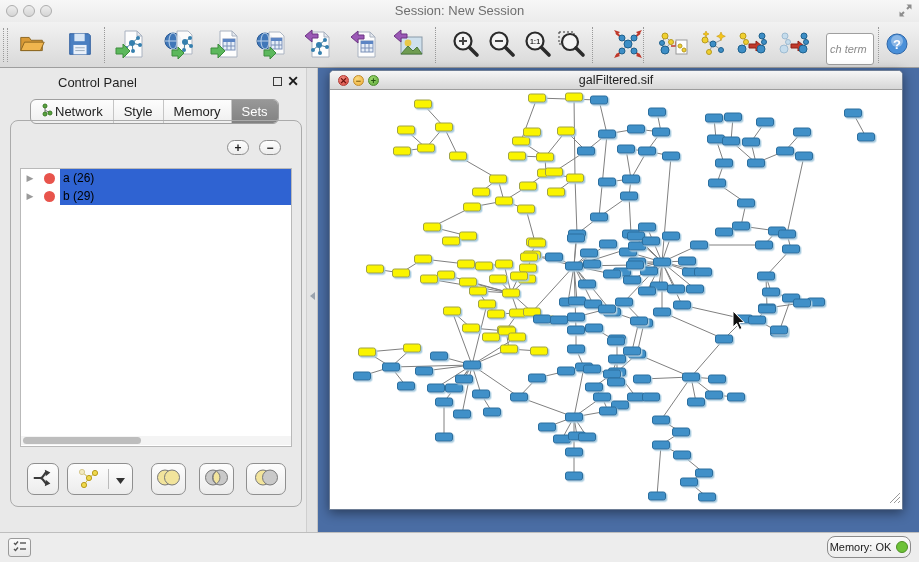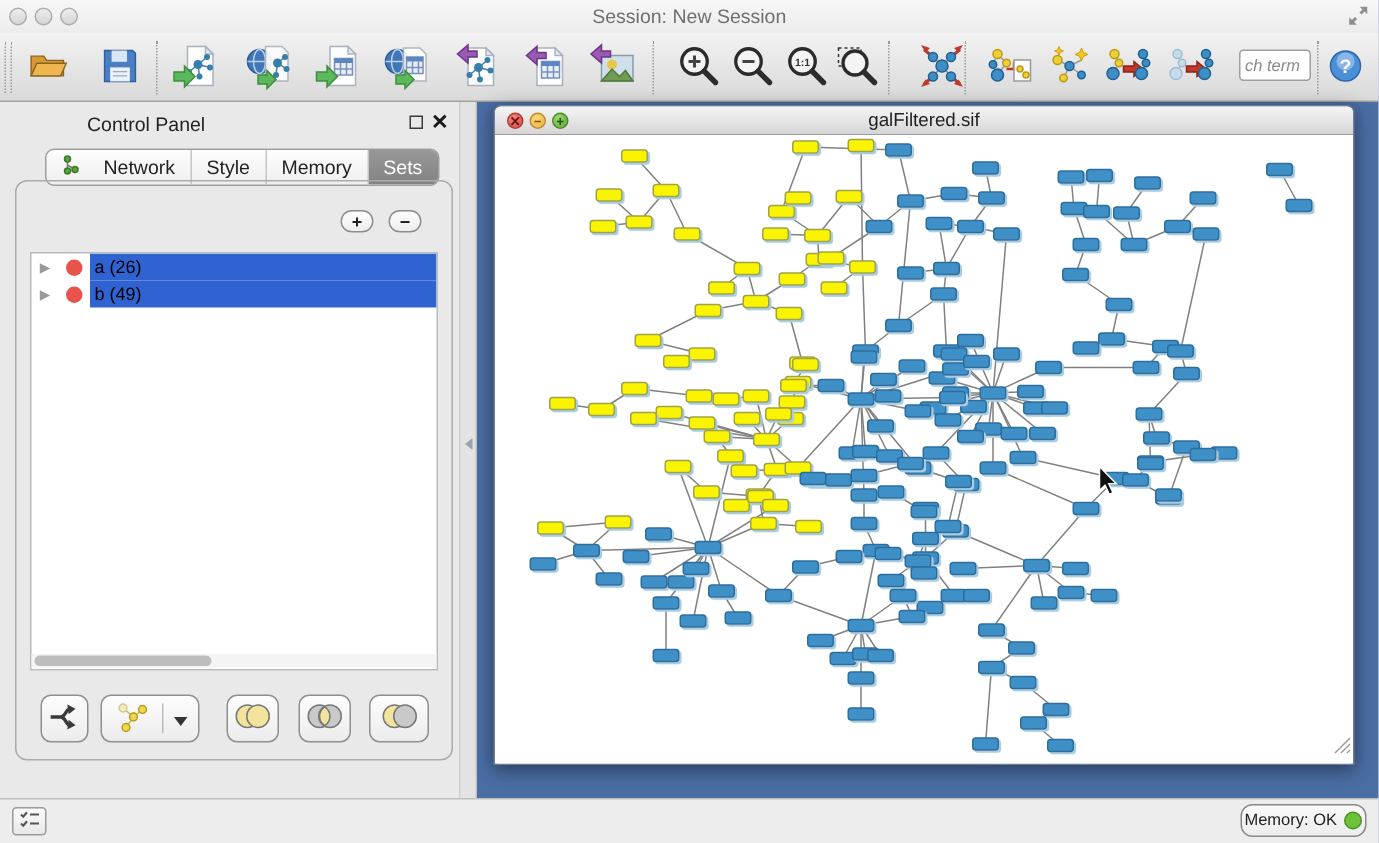--- a/index.html
+++ b/index.html
@@ -17,34 +17,34 @@
   .fs-icon { position:absolute; right:6px; top:3px; }
 
   
   .toolbar { left:0; top:22px; width:919px; height:46px;
     background:linear-gradient(#F2F2F2,#D9D9D9); border-bottom:1px solid #9E9E9E; }
   .tb-handle { position:absolute; left:3px; top:6px; width:5px; height:34px;
     border-left:1px dotted #9a9a9a; border-right:1px dotted #9a9a9a; }
   .tb-sep { position:absolute; top:5px; width:1px; height:36px; border-left:1px dotted #999; }
   .tbtn { position:absolute; top:5px; width:34px; height:36px; background:transparent;
     border:none; cursor:default; display:flex; align-items:center; justify-content:center; }
-  .search-box { position:absolute; left:826px; top:11px; width:48px; height:21px;
+  .search-box { position:absolute; left:826px; top:11px; width:48px; height:32px;
     border:1px solid #9f9f9f; border-radius:3px; font-style:italic; font-size:11px;
     color:#8a8a8a; padding:0 3px; background:#fff; }
 
   
   .cpanel { left:0; top:68px; width:306px; height:464px; background:#E9E9E9; }
   .cp-title { position:absolute; left:10px; top:7px; font-size:13px; color:#1f1f1f;margin-left:48px; }
   .cp-float { position:absolute; right:24px; top:9px; width:9px; height:9px;
     border:1.5px solid #3a3a3a; }
   .cp-close { position:absolute; right:7px; top:5px; font-size:14px; font-weight:bold; color:#1a1a1a; }
   .tabs { position:absolute; left:30px; top:31px; height:25px; display:flex;
     border:1px solid #9f9f9f; border-radius:6px; overflow:hidden;
     background:linear-gradient(#FDFDFD,#EFEFEF); }
-  .tab { display:flex; align-items:center; justify-content:center; gap:16px;
+  .tab { display:flex; align-items:center; justify-content:center; gap:2px;
     font-size:13px; color:#222; border-right:1px solid #C5C5C5; padding:0 10px; }
   .tab:last-child { border-right:none; }
   .tab.selected { background:linear-gradient(#989898,#828282); color:#fff; }
   .groupbox { position:absolute; left:10px; top:52px; width:292px; height:387px;
     border:1px solid #ABABAB; border-radius:8px; }
   .mini-btn { position:absolute; width:22px; height:15px; border:1px solid #8E8E8E;
     border-radius:8px; background:linear-gradient(#FEFEFE,#EDEDED); font-size:12px;
     font-weight:bold; color:#222; line-height:12px; text-align:center; }
   .setlist { position:absolute; left:20px; top:100px; width:272px; height:279px;
     background:#fff; border:1px solid #B9B9B9; overflow:hidden; }
@@ -443,21 +443,21 @@
 
   <div class="setlist" id="sets-list">
       <div class="set-row sel">
         <span class="set-exp">▶</span>
         <span class="set-dot" style="background: rgb(232, 84, 76);"></span>
         <span class="set-label">a (26)</span>
       </div>
       <div class="set-row sel">
         <span class="set-exp">▶</span>
         <span class="set-dot" style="background: rgb(232, 84, 76);"></span>
-        <span class="set-label">b (49)</span>
+        <span class="set-label">b (29)</span>
       </div>
     </div>
 
   <div class="hscroll">
     <div class="hthumb"></div>
   </div>
 
   <button class="cp-btn" style="left:27px; width:32px">
     <span>
     <svg width="24" height="24" viewBox="0 0 26 26">

